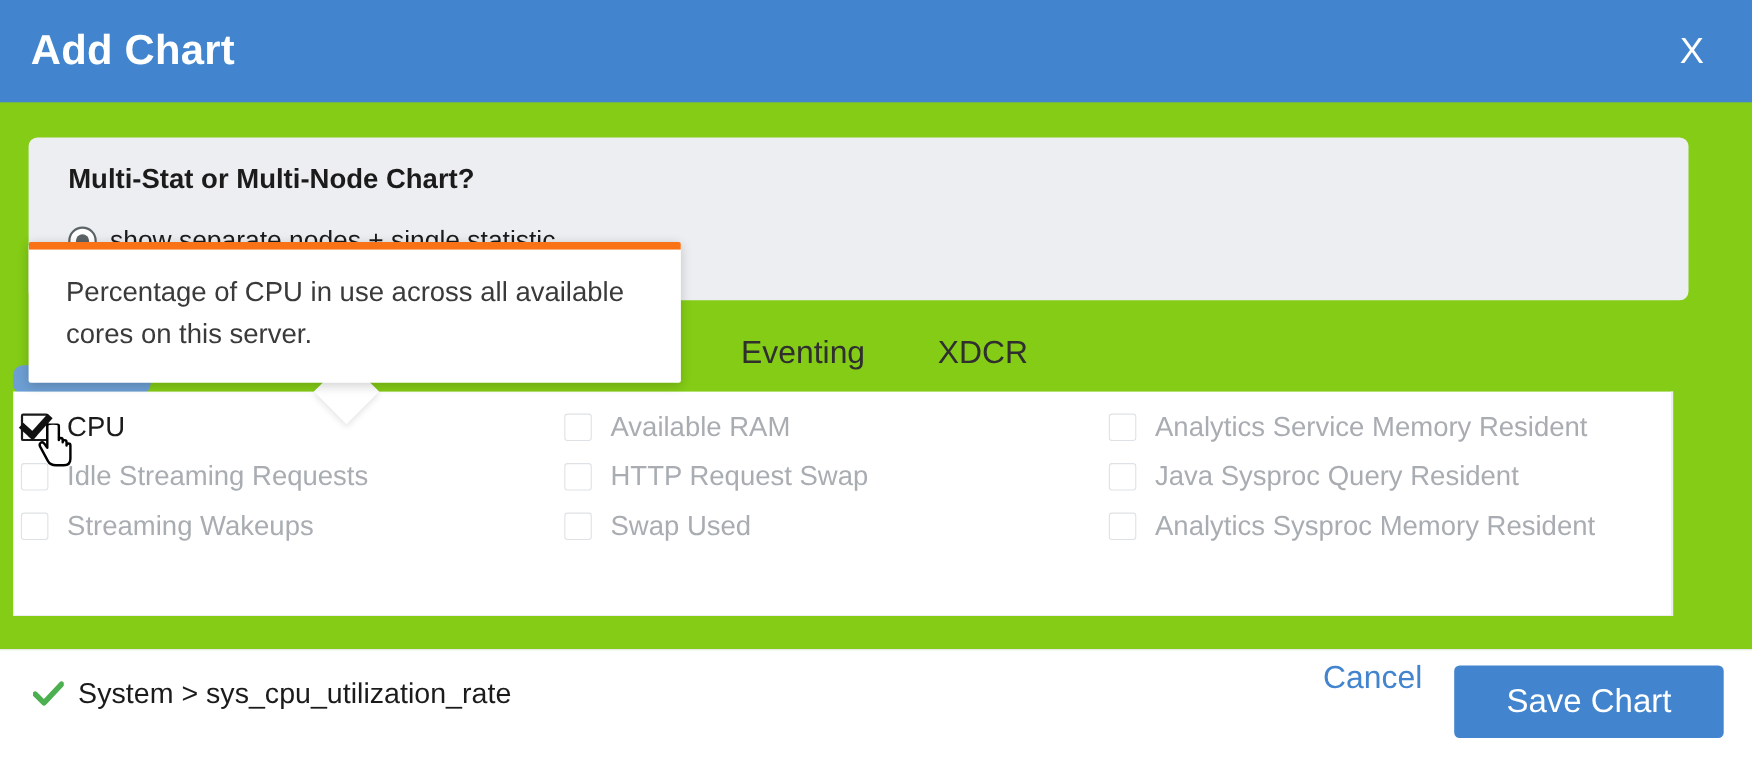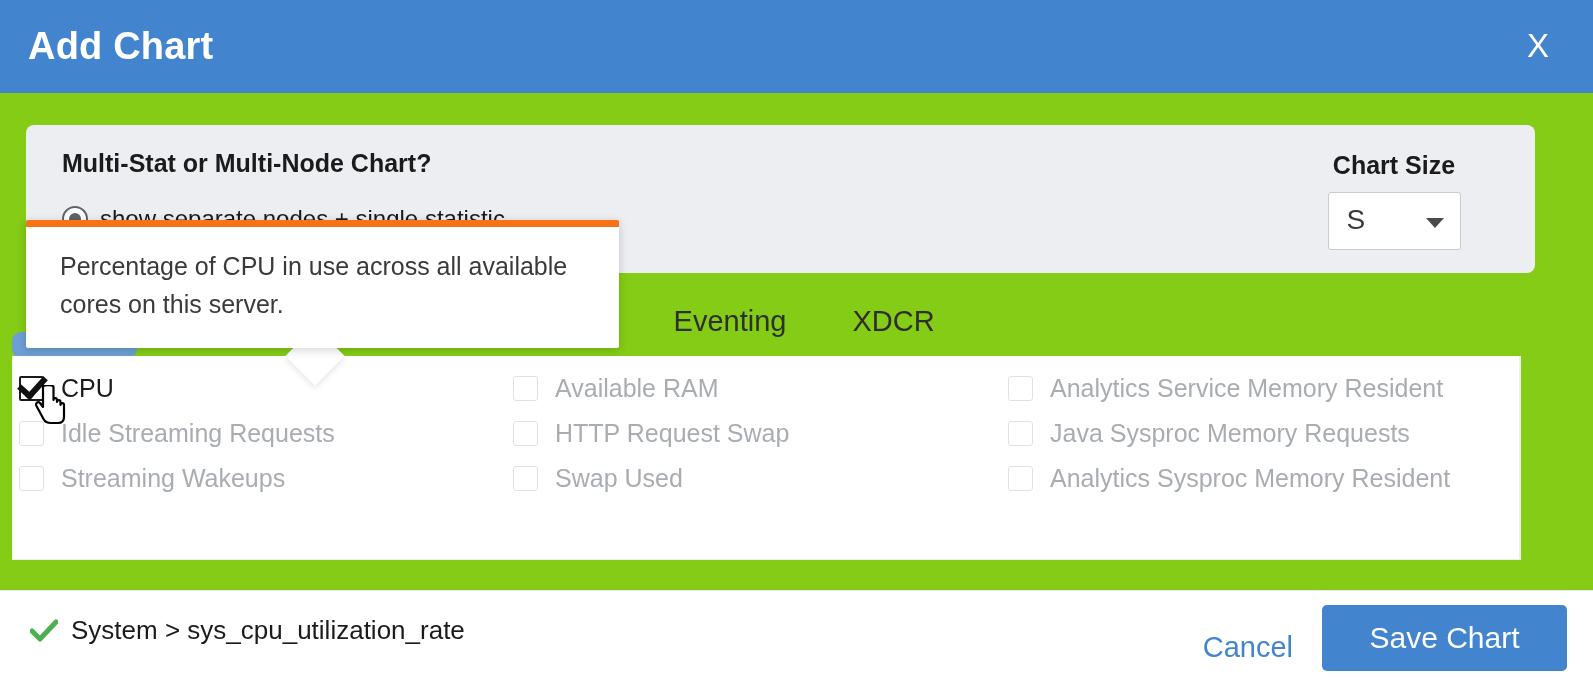--- a/index.html
+++ b/index.html
@@ -199,21 +199,21 @@
   .footer-status {
     position: absolute; left: 30px; top: 24px;
     display: flex; align-items: center;
   }
   .check-mark-icon { width: 28px; height: 24px; flex: none; }
   .footer-status-text {
     margin-left: 13px; font-size: 26px; color: #1b1b1b;
     white-space: nowrap;
   }
   .btn-cancel {
-    position: absolute; right: 300px; top: 40px;
+    position: absolute; right: 300px; top: 9px;
     font-size: 29px; color: #4285ce; cursor: pointer;
     background: none; border: none; padding: 0;
     font-family: "Liberation Sans", sans-serif;
   }
   .btn-save {
     position: absolute; right: 26px; top: 14px;
     width: 245px; height: 66px;
     background: #4285ce; color: #ffffff;
     border: none; border-radius: 5px;
     font-size: 30px; cursor: pointer;
@@ -233,27 +233,20 @@
   <div class="opts-panel">
     <div class="opts-question">Multi-Stat or Multi-Node Chart?</div>
 
     <div class="radio-row">
       <label class="radio-opt">
         <span class="radio-circle checked"></span>
         <span class="radio-label">show separate nodes + single statistic</span>
       </label>
     </div>
 
-    <div class="chart-size-block">
-      <div class="chart-size-label">Chart Size</div>
-      <div class="chart-size-select">
-        <span class="chart-size-value">S</span>
-        <span class="chart-size-caret"></span>
-      </div>
-    </div>
   </div>
 
   <div class="tabs-row">
     <div class="tab active">
       <span class="tab-pill"></span>
       <span>System</span>
     </div>
     <div class="tab">
       <span>Query</span>
     </div>
@@ -304,21 +297,21 @@
         </label>
       </div>
 
       <div class="stats-col c3">
         <label class="stat-item">
           <span class="cb"></span>
           <span class="stat-label">Analytics Service Memory Resident</span>
         </label>
         <label class="stat-item">
           <span class="cb"></span>
-          <span class="stat-label">Java Sysproc Memory Requests</span>
+          <span class="stat-label">Java Sysproc Query Resident</span>
         </label>
         <label class="stat-item">
           <span class="cb"></span>
           <span class="stat-label">Analytics Sysproc Memory Resident</span>
         </label>
       </div>
 
     </div>
     <div class="stats-divider"></div>
   </div>

